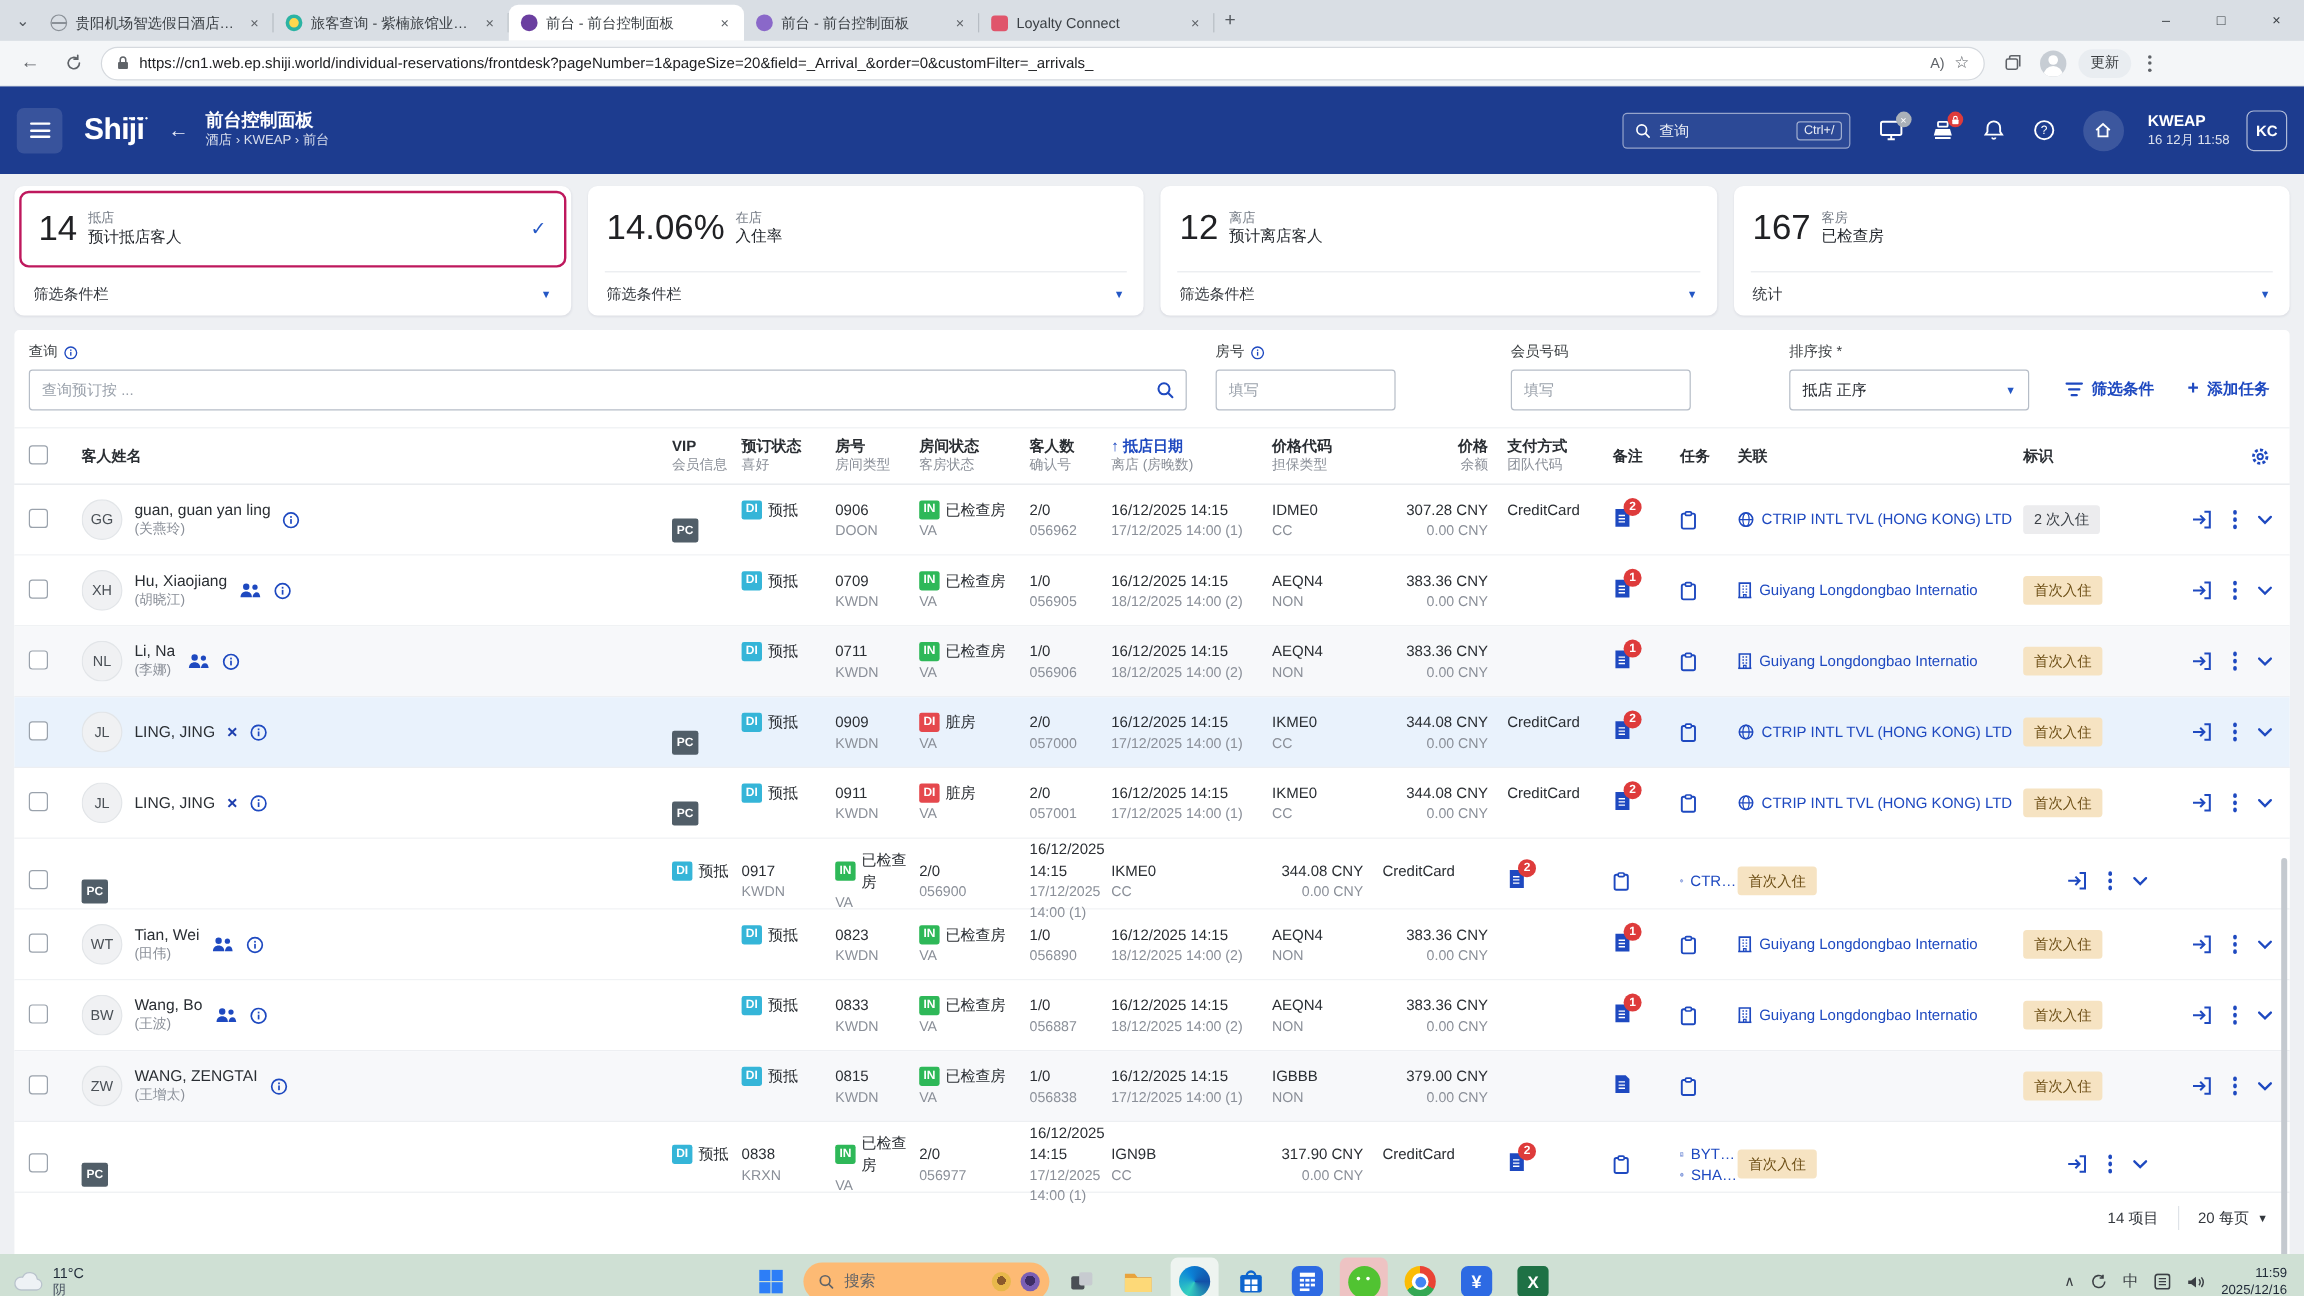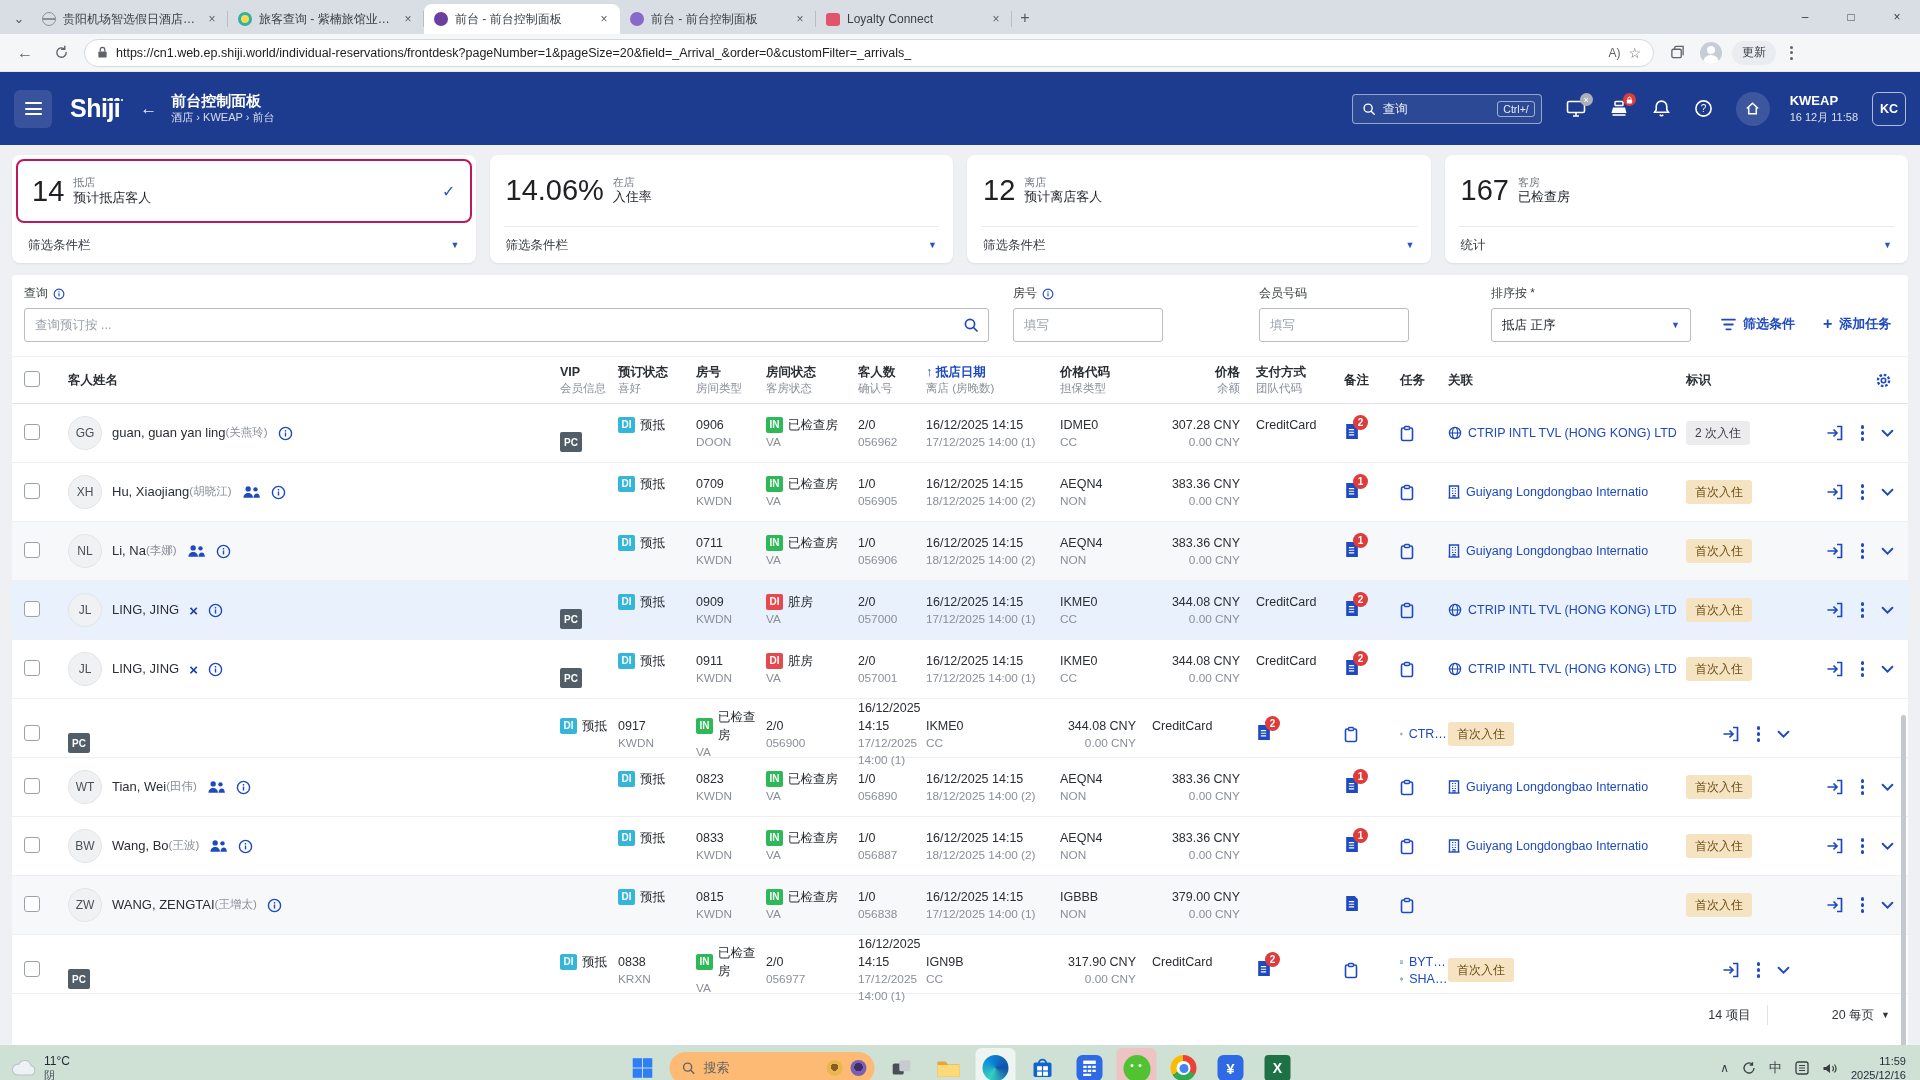--- a/index.html
+++ b/index.html
@@ -105,21 +105,21 @@
   .trow { height:59px; border-bottom:1px solid #edeff2; background:#fff; }
   .trow.alt { background:#f7f8fa; }
   .trow.hl { background:#e9f2fc; }
   .cb { width:16px; height:16px; border:1.5px solid #9aa2ac; border-radius:3px; background:#fff; display:inline-block; }
   .cell .l1 { display:flex; align-items:center; gap:5px; font-size:12.5px; color:#7e858f; line-height:18px; min-height:18px; }
   .cell .l2 { display:block; font-size:11.8px; color:#8a8f98; line-height:17px; min-height:17px; }
   .cell .l1.dark, .l1 .btxt { color:#2a2e33; }
   .cprice .l1 { justify-content:flex-end; }
   .cname { display:flex; align-items:center; gap:10px; overflow:hidden; }
   .avatar { width:34px; height:34px; flex:0 0 34px; border-radius:50%; background:#f0f1f3; border:1px solid #e2e5e8; display:flex; align-items:center; justify-content:center; font-size:12px; color:#4a5056; }
-  .nameblock { display:flex; flex-direction:row; line-height:1.3; overflow:hidden; }
+  .nameblock { display:flex; flex-direction:column; line-height:1.3; overflow:hidden; }
   .gname { font-size:13px; color:#2a2e33; white-space:nowrap; overflow:hidden; text-overflow:ellipsis; }
   .galt { font-size:11.5px; color:#8a8f98; }
   .nameicons { display:flex; align-items:center; gap:10px; }
   .icon-share { color:#1e3fae; font-weight:bold; font-size:15px; line-height:1; }
   .badge { min-width:17px; height:16px; border-radius:2px; color:#fff; font-size:10px; font-weight:bold; display:inline-flex; align-items:center; justify-content:center; padding:0 2px; }
   .badge.teal { background:#35b5d8; }
   .badge.green { background:#2eb858; }
   .badge.red { background:#e5484d; }
   .pcbadge { background:#515e68; color:#fff; font-size:10px; font-weight:bold; border-radius:2px; padding:1.5px 4px; display:inline-block; }
   .noteicon { position:relative; display:inline-flex; }
@@ -129,21 +129,21 @@
   .linkitem span { overflow:hidden; text-overflow:ellipsis; }
   .staytag { display:inline-block; border-radius:3px; padding:3.5px 9px; font-size:12px; }
   .staytag.orange { background:#f6e3c2; color:#6d4f16; }
   .staytag.gray { background:#ececee; color:#3a3f45; }
   .cactions { display:flex; align-items:center; justify-content:flex-end; gap:17px; padding-right:2px; }
   .kebab-r { display:flex; flex-direction:column; gap:2.5px; }
   .kebab-r i { width:3.5px; height:3.5px; border-radius:50%; background:#1e49c0; }
 
   .pager { height:42px; display:flex; align-items:center; justify-content:flex-end; padding-right:18px; gap:0; font-size:12.5px; color:#33373d;padding-left:24px; }
   .pdiv { width:1px; height:20px; background:#dfe3e8; margin:0 16px; }
-  .pp { display:flex; align-items:center; gap:7px;margin-left:48px; }
+  .pp { display:flex; align-items:center; gap:7px; }
 
   .scrollthumb { position:absolute; right:2px; top:440px; width:5px; height:555px; border-radius:3px; background:#c4c9cf; }
 
   
   .taskbar { height:46px; background:#cfe0d4; display:flex; align-items:center; padding:0 10px; position:relative; }
   .weather { display:flex; align-items:center; gap:6px; }
   .wtext { line-height:1.2; }
   .wtemp { font-size:12px; color:#1f2937; }
   .wcond { font-size:11px; color:#4b5563; }
   .tcenter { position:absolute; left:50%; transform:translateX(-50%); display:flex; align-items:center; gap:7px; }

